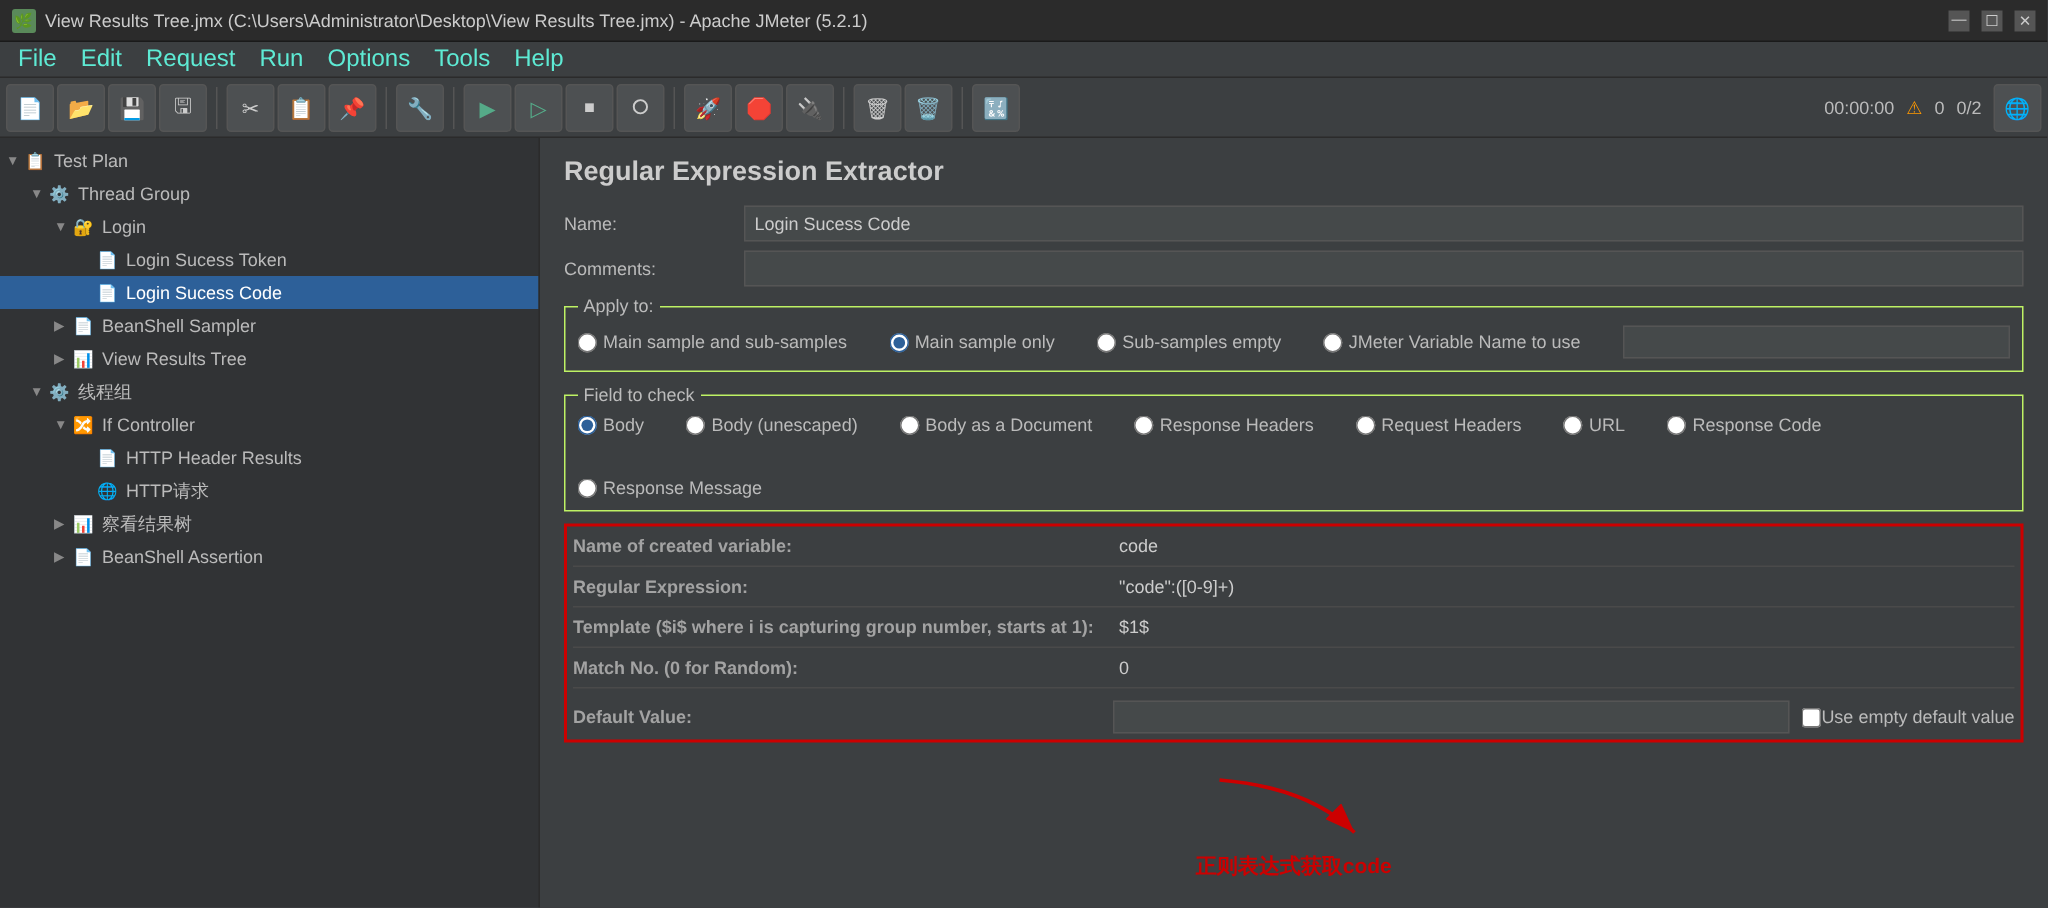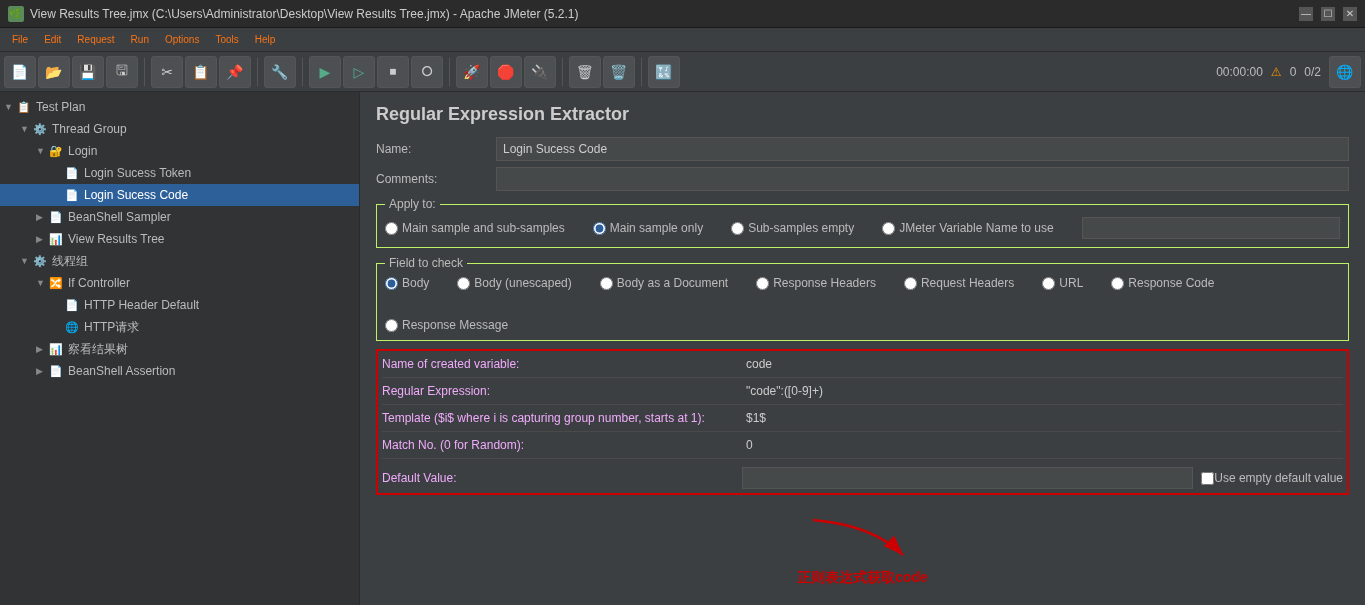--- a/index.html
+++ b/index.html
@@ -26,23 +26,23 @@
     .menu-bar {
       background: #3c3f41;
       border-bottom: 1px solid #2b2b2b;
       display: flex;
       align-items: center;
       height: 24px;
       padding: 0 4px;
     }
     .menu-item {
       padding: 2px 8px;
-      color: #f97316;
+      color: #5eead4;
       cursor: pointer;
-      font-size: 10px;
+      font-size: 16px;
     }
 
     
     .toolbar {
       background: #3c3f41;
       border-bottom: 1px solid #2b2b2b;
       display: flex;
       align-items: center;
       height: 40px;
       padding: 0 4px;
@@ -159,24 +159,25 @@
 
     .value-row {
       display: flex;
       align-items: center;
       margin-bottom: 4px;
       border-bottom: 1px solid #4a4a4a;
       padding-bottom: 4px;
     }
     .value-label {
       width: 360px;
-      color: #f0abfc;
+      color: #a3a3a3;
       font-size: 12px;
       flex-shrink: 0;
       padding-right: 8px;
+      font-weight: bold;
     }
     .value-input {
       flex: 1;
       background: transparent;
       border: none;
       color: #ccc;
       font-size: 12px;
       padding: 2px 4px;
     }
     .checkbox-label {
@@ -314,21 +315,21 @@
         <span>线程组</span>
       </div>
       <div class="tree-item" style="padding-left: 36px;">
         <span class="expand-arrow">▼</span>
         <span class="tree-icon">🔀</span>
         <span>If Controller</span>
       </div>
       <div class="tree-item" style="padding-left: 52px;">
         <span class="expand-arrow"> </span>
         <span class="tree-icon">📄</span>
-        <span>HTTP Header Default</span>
+        <span>HTTP Header Results</span>
       </div>
       <div class="tree-item" style="padding-left: 52px;">
         <span class="expand-arrow"> </span>
         <span class="tree-icon">🌐</span>
         <span>HTTP请求</span>
       </div>
       <div class="tree-item" style="padding-left: 36px;">
         <span class="expand-arrow">▶</span>
         <span class="tree-icon">📊</span>
         <span>察看结果树</span>

